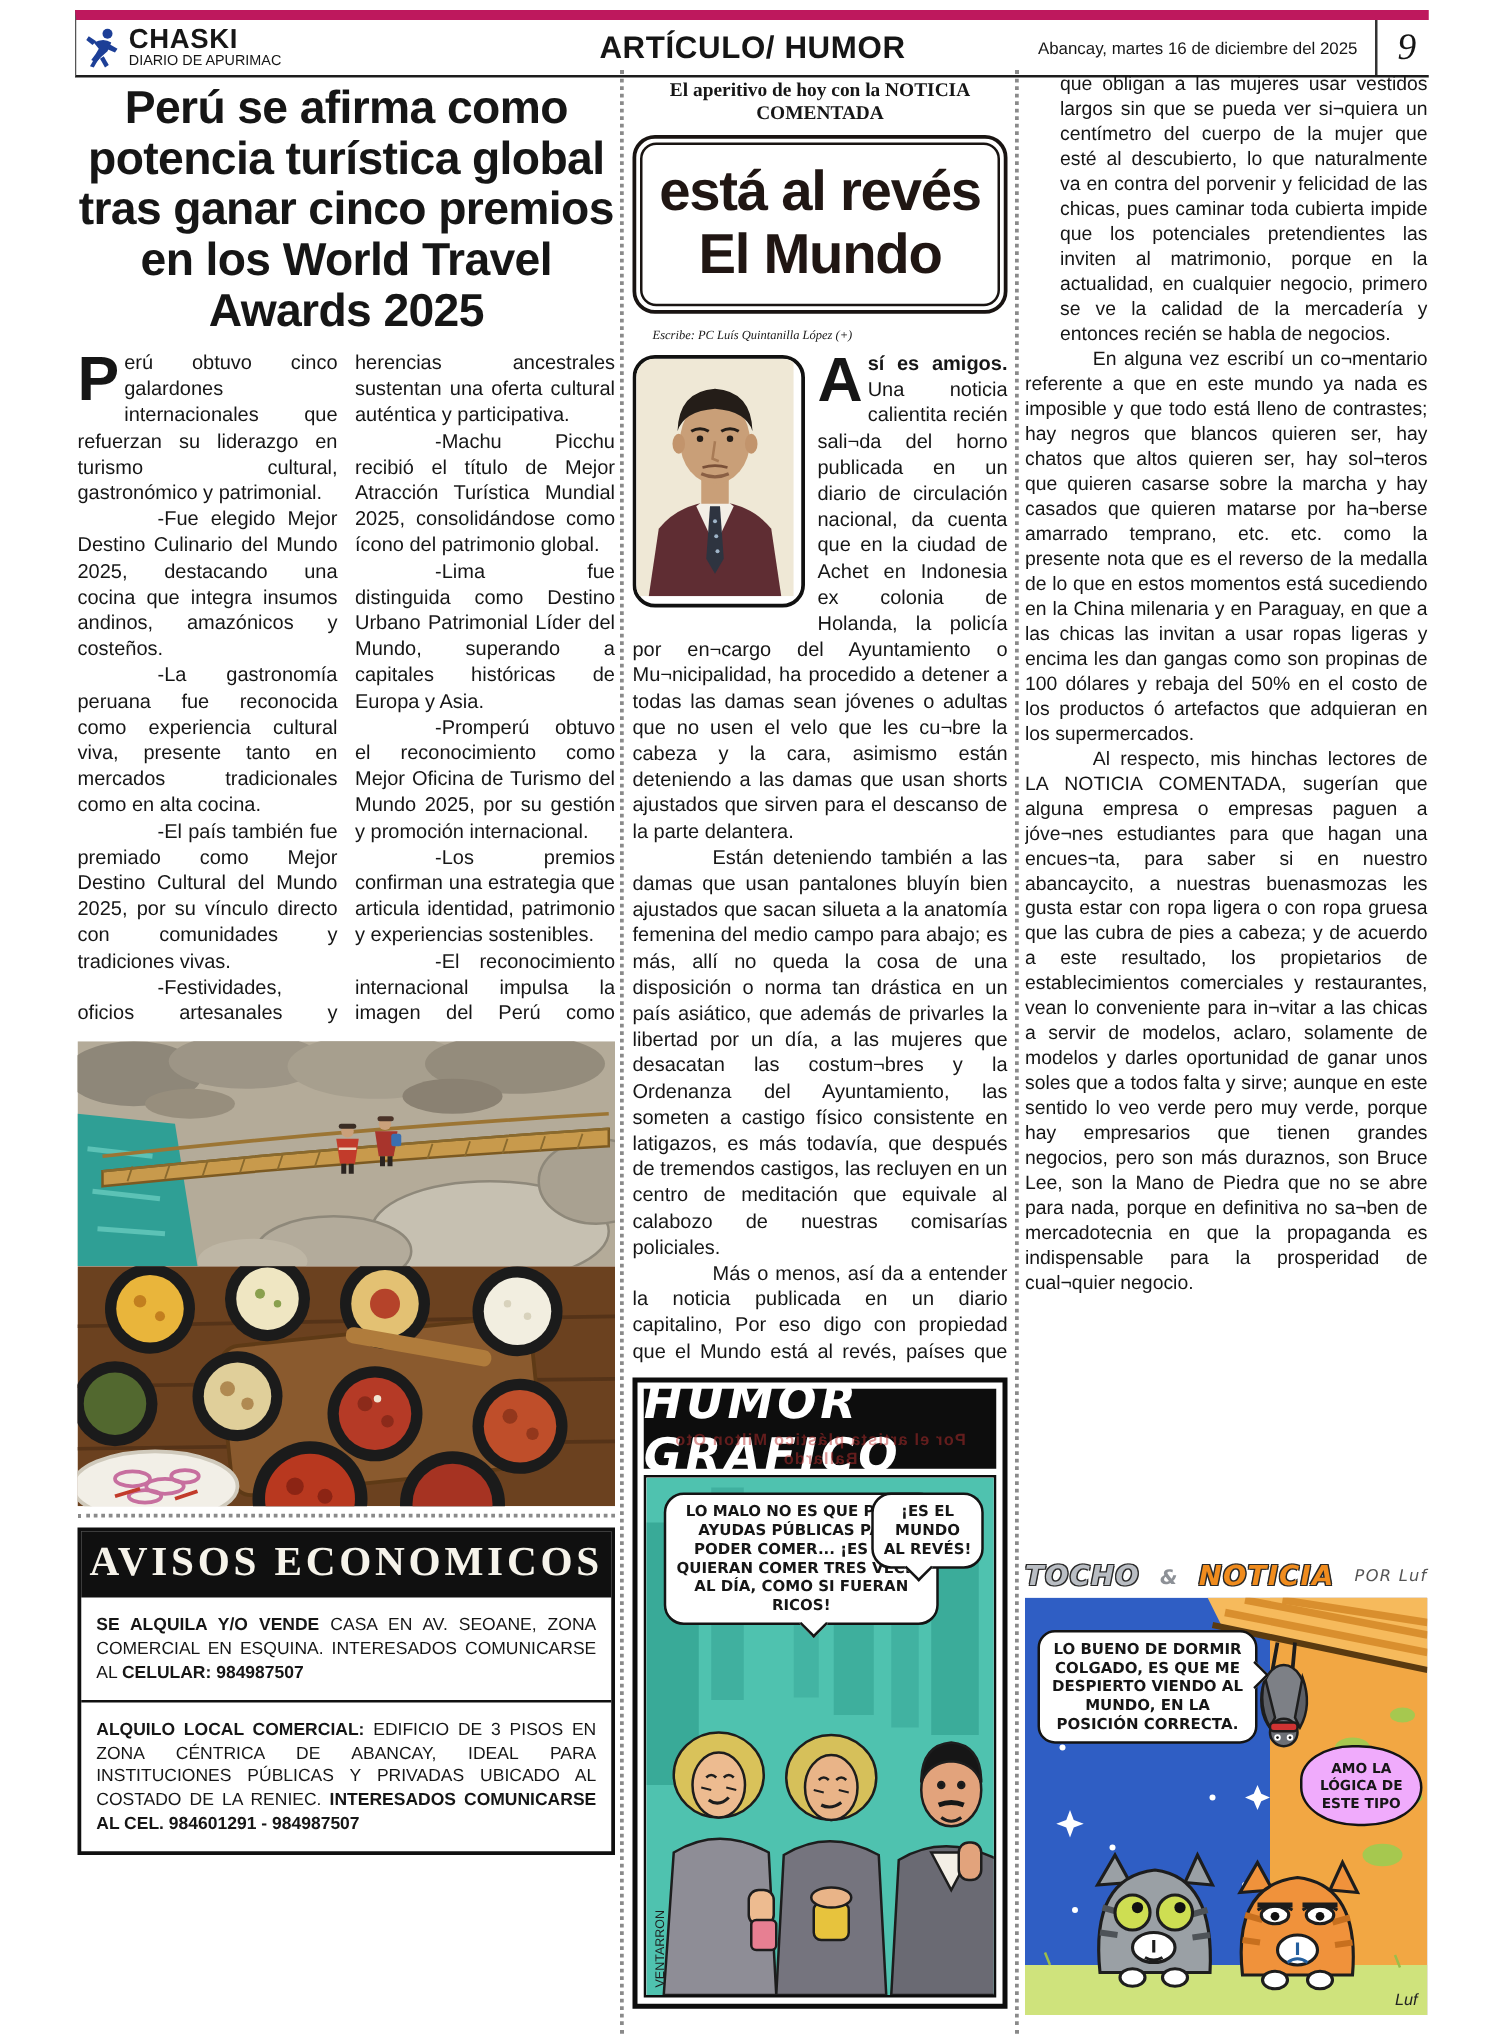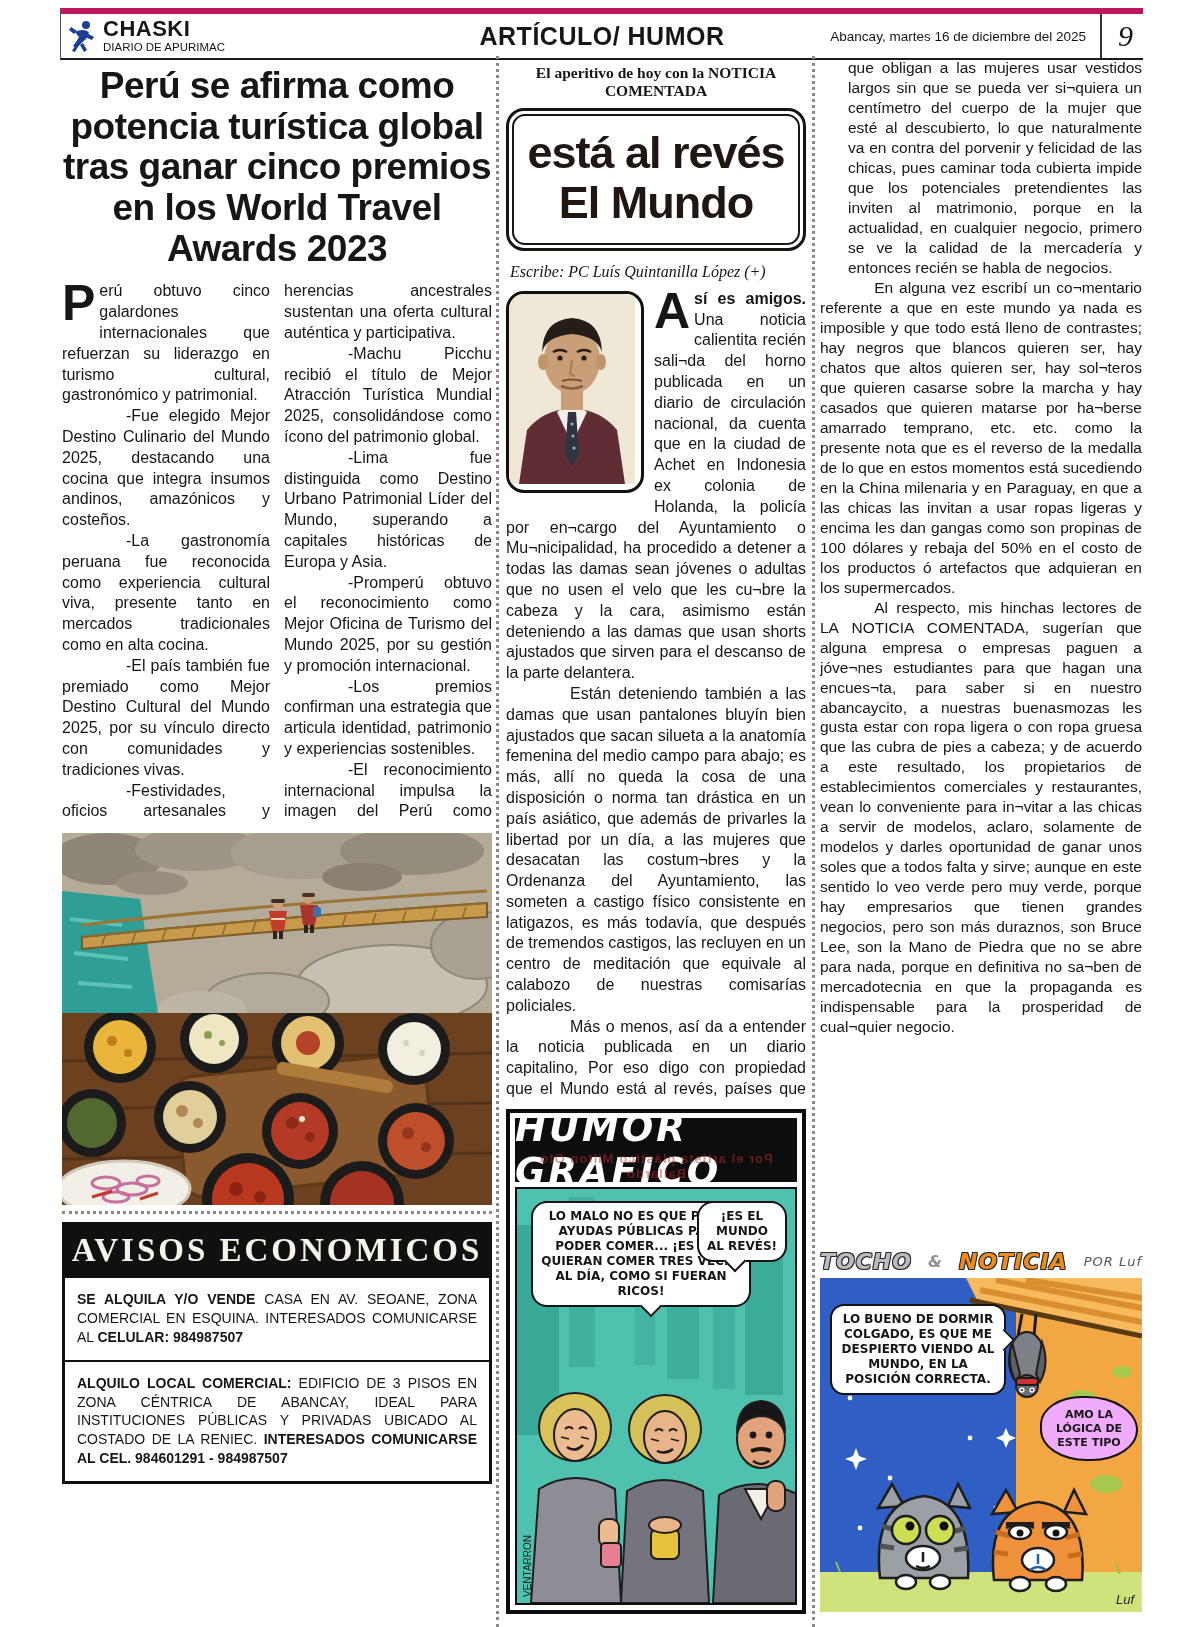--- a/index.html
+++ b/index.html
@@ -1,21 +1,21 @@
 <!DOCTYPE html>
 <html lang="es"><head>
 <meta charset="utf-8">
 <style>
   html,body{margin:0;padding:0;background:#fff;}
   body{width:1200px;height:1627px;position:relative;overflow:hidden;
        font-family:"Liberation Sans",sans-serif;color:#161616;}
 
   
   .header{position:absolute;left:60px;top:8px;width:1082px;height:44px;
-          border-top:6px solid #be185d;border-bottom:2px solid #1c1c1c;
+          border-top:8px solid #be185d;border-bottom:2px solid #1c1c1c;
           border-left:1px solid #555;display:flex;align-items:center;gap:28px;}
   .brand-block{display:flex;align-items:center;gap:6px;padding-left:6px;}
   .brand-text{line-height:1;}
   .brand-name{font-size:22px;font-weight:bold;letter-spacing:.5px;}
   .brand-sub{font-size:11.5px;margin-top:2px;}
   .section-title{position:absolute;left:0;right:0;text-align:center;
                  font-size:25px;font-weight:bold;letter-spacing:.5px;}
   .header-right{margin-left:auto;display:flex;align-items:center;height:100%;}
   .dateline{font-size:13.5px;padding-right:14px;}
   .pageno{border-left:2px solid #333;height:100%;display:flex;align-items:center;
@@ -49,22 +49,22 @@
 
   
   .col-mid{position:absolute;left:506px;top:58px;width:300px;}
   .kicker{font-family:"Liberation Serif",serif;font-weight:bold;font-size:15.5px;
           margin:6px 0 8px;text-align:center;}
   .headline-box{border:3px solid #191412;border-radius:18px;padding:3px;}
   .headline-inner{border:2px solid #191412;border-radius:13px;text-align:center;
                   padding:12px 2px 14px;}
   .headline-inner div{font-size:45px;font-weight:bold;line-height:1.12;
                       color:#201613;letter-spacing:-1px;}
-  .byline{font-family:"Liberation Serif",serif;font-style:italic;font-size:16px;
-          margin:12px 4px 8px;}
+  .byline{font-family:"Liberation Serif",serif;font-style:italic;font-size:10px;
+          margin:12px 16px 8px;}
   .mid-body{font-size:16px;line-height:1.3;text-align:justify;hyphens:auto;
             height:812px;overflow:hidden;}
   .mid-body p{margin:0;text-indent:4em;}
   .mid-body p.lead-par{text-indent:0;}
   .portrait{float:left;width:132px;height:196px;margin:2px 10px 4px 0;
             border:3px solid #111;border-radius:18px;overflow:hidden;}
 
   .humor-box{margin-top:8px;border:4px solid #0d0d0d;padding:5px;background:#fff;}
   .humor-banner{background:#0d0d0d;color:#fff;position:relative;height:64px;
                 display:flex;align-items:center;justify-content:center;}
@@ -137,21 +137,21 @@
   <div class="header-right">
     <div class="dateline">Abancay, martes 16 de diciembre del 2025</div>
     <div class="pageno">9</div>
   </div>
 </div>
 
 <div class="vsep vsep1"></div>
 <div class="vsep vsep2"></div>
 
 <div class="col-left">
-  <h1 class="main-title">Perú se afirma como potencia turística global tras ganar cinco premios en los World Travel Awards 2023</h1>
+  <h1 class="main-title">Perú se afirma como potencia turística global tras ganar cinco premios en los World Travel Awards 2025</h1>
 
   <div class="two-cols">
     <p class="lead-par"><span class="dropcap">P</span><span>erú obtuvo cinco galardones internacionales que refuerzan su liderazgo en turismo cultural, gastronómico y patrimonial.</span></p>
     <div style="display:contents"><p>-Fue elegido Mejor Destino Culinario del Mundo 2025, destacando una cocina que integra insumos andinos, amazónicos y costeños.</p><p>-La gastronomía peruana fue reconocida como experiencia cultural viva, presente tanto en mercados tradicionales como en alta cocina.</p><p>-El país también fue premiado como Mejor Destino Cultural del Mundo 2025, por su vínculo directo con comunidades y tradiciones vivas.</p><p>-Festividades, oficios artesanales y herencias ancestrales sustentan una oferta cultural auténtica y participativa.</p><p>-Machu Picchu recibió el título de Mejor Atracción Turística Mundial 2025, consolidándose como ícono del patrimonio global.</p><p>-Lima fue distinguida como Destino Urbano Patrimonial Líder del Mundo, superando a capitales históricas de Europa y Asia.</p><p>-Promperú obtuvo el reconocimiento como Mejor Oficina de Turismo del Mundo 2025, por su gestión y promoción internacional.</p><p>-Los premios confirman una estrategia que articula identidad, patrimonio y experiencias sostenibles.</p><p>-El reconocimiento internacional impulsa la imagen del Perú como destino integral y competitivo a escala global. Fuente: Promperú</p></div>
   </div>
 
   <figure class="photo" style="margin:4px 0 0;height:180px;">
     <svg width="430" height="180" viewBox="0 0 430 180" preserveAspectRatio="none" aria-label="Puente colgante de soga con dos personas en traje tradicional andino">
       <rect width="430" height="180" fill="#b4ab99"></rect>
       <ellipse cx="45" cy="26" rx="55" ry="26" fill="#8e8779"></ellipse>

